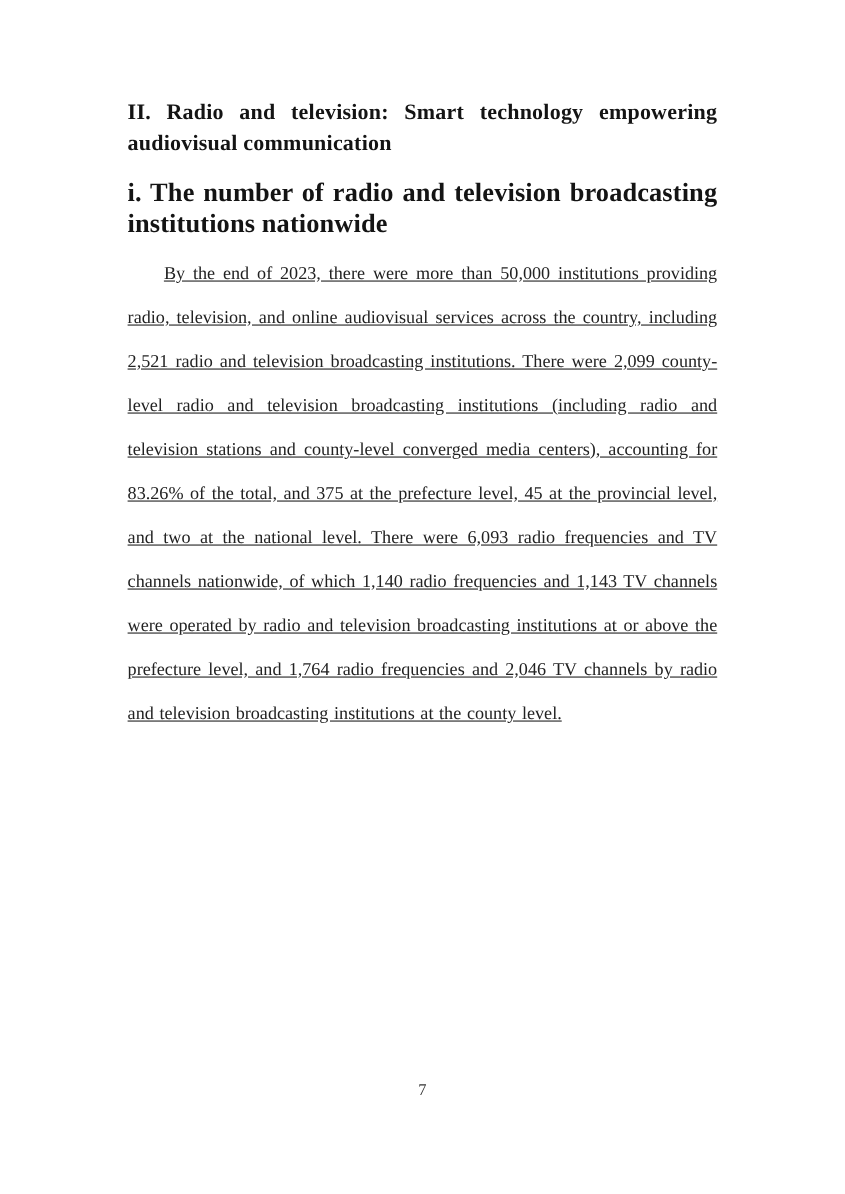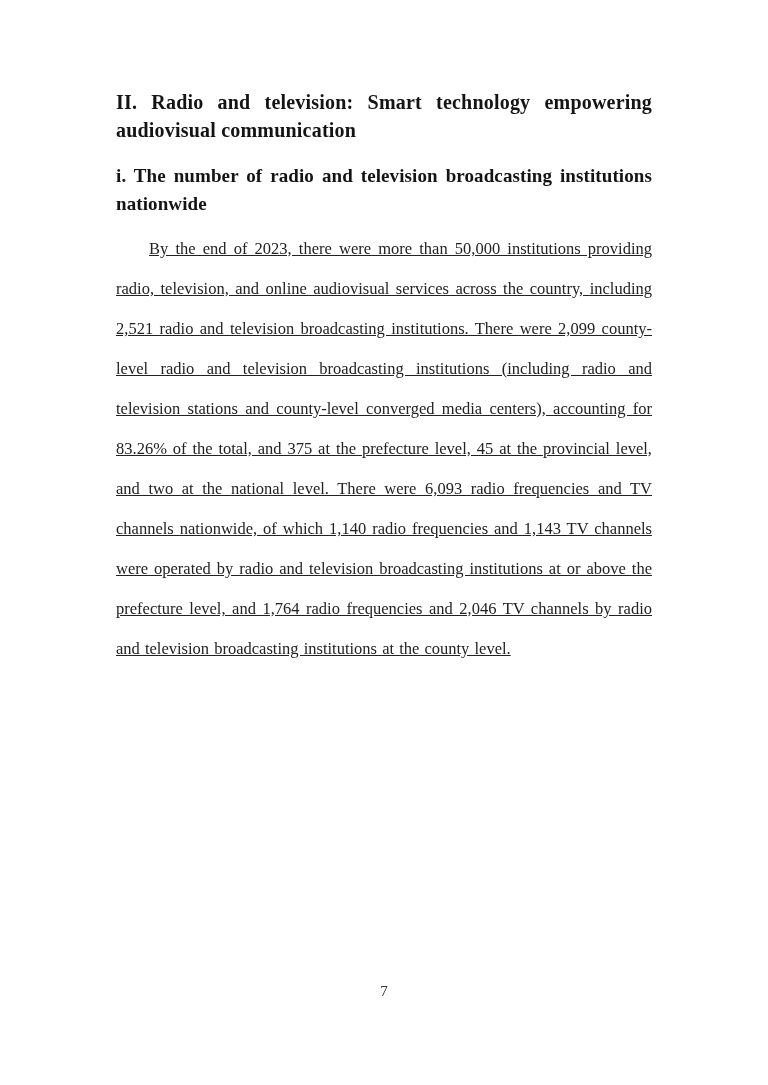--- a/index.html
+++ b/index.html
@@ -26,21 +26,21 @@
     margin: 0;
     font-size: 20px;
     line-height: 28px;
     font-weight: bold;
     color: #141414;
     text-align: justify;
     letter-spacing: 0.2px;
   }
   .subsection-heading {
     margin: 18px 0 0 0;
-    font-size: 19px;
+    font-size: 24px;
     line-height: 28px;
     font-weight: bold;
     color: #141414;
     text-align: justify;
     letter-spacing: 0.1px;
   }
   .body-paragraph {
     margin: 11px 0 0 0;
     font-size: 16.5px;
     line-height: 40px;

